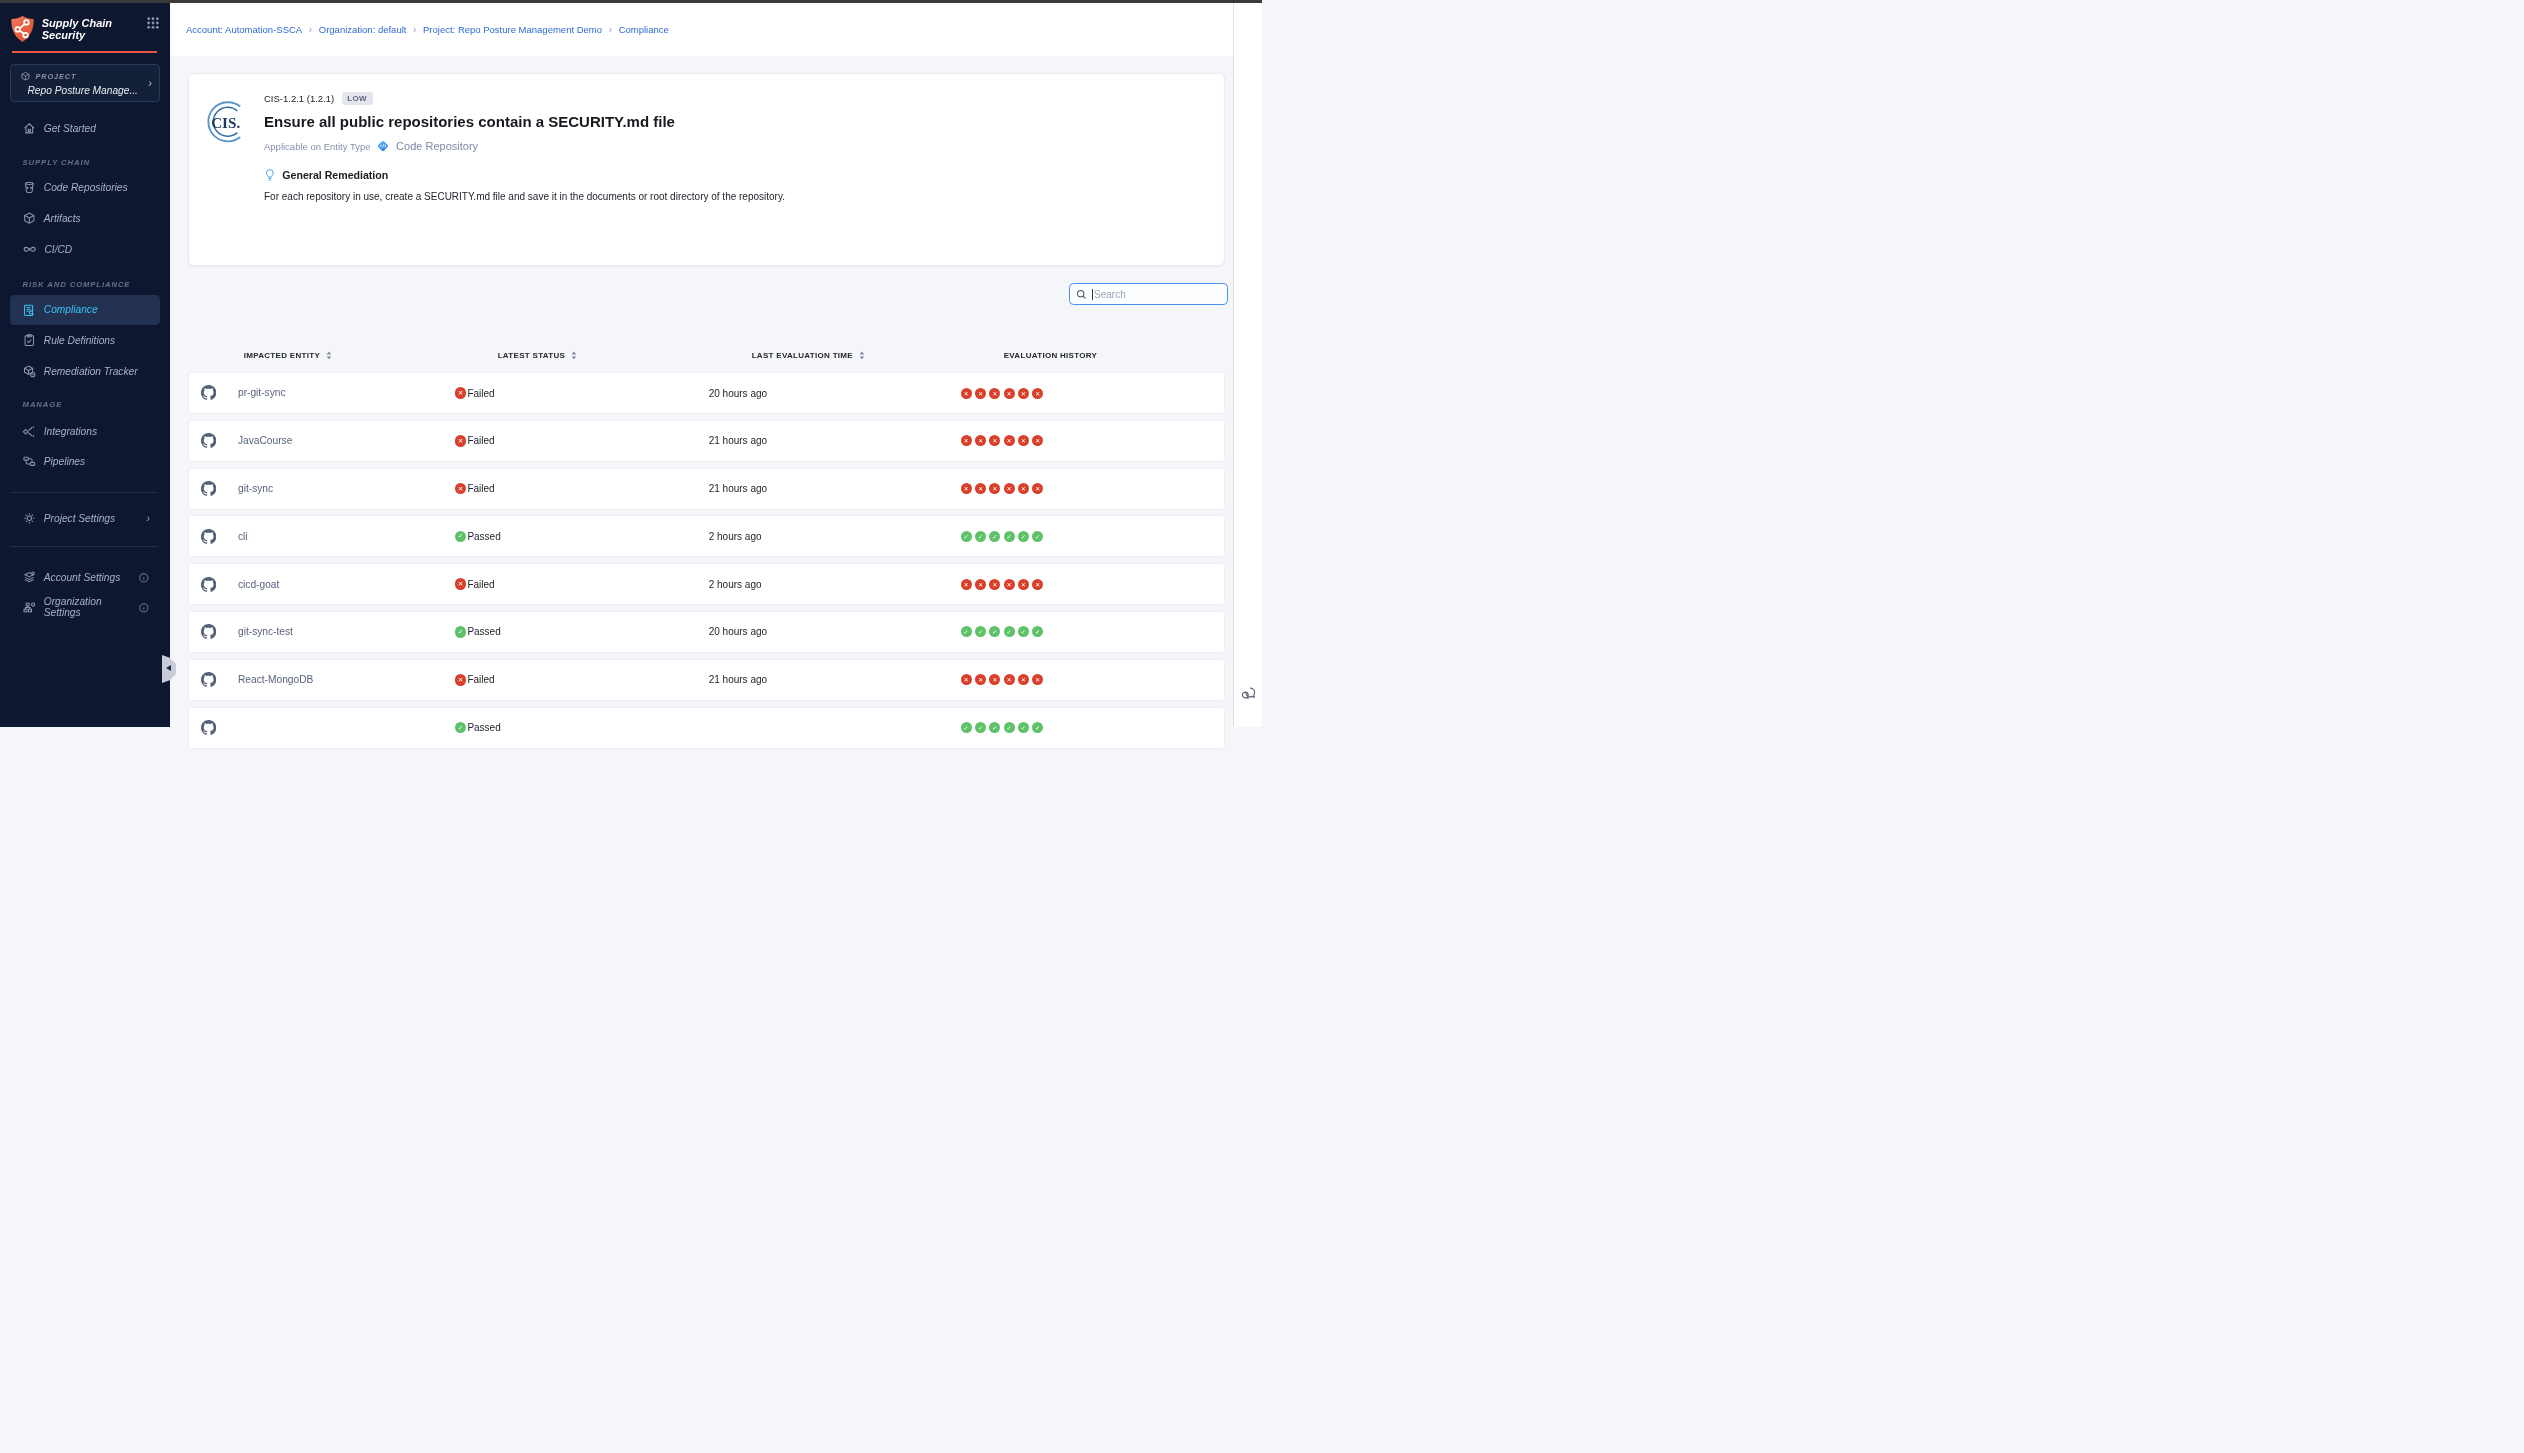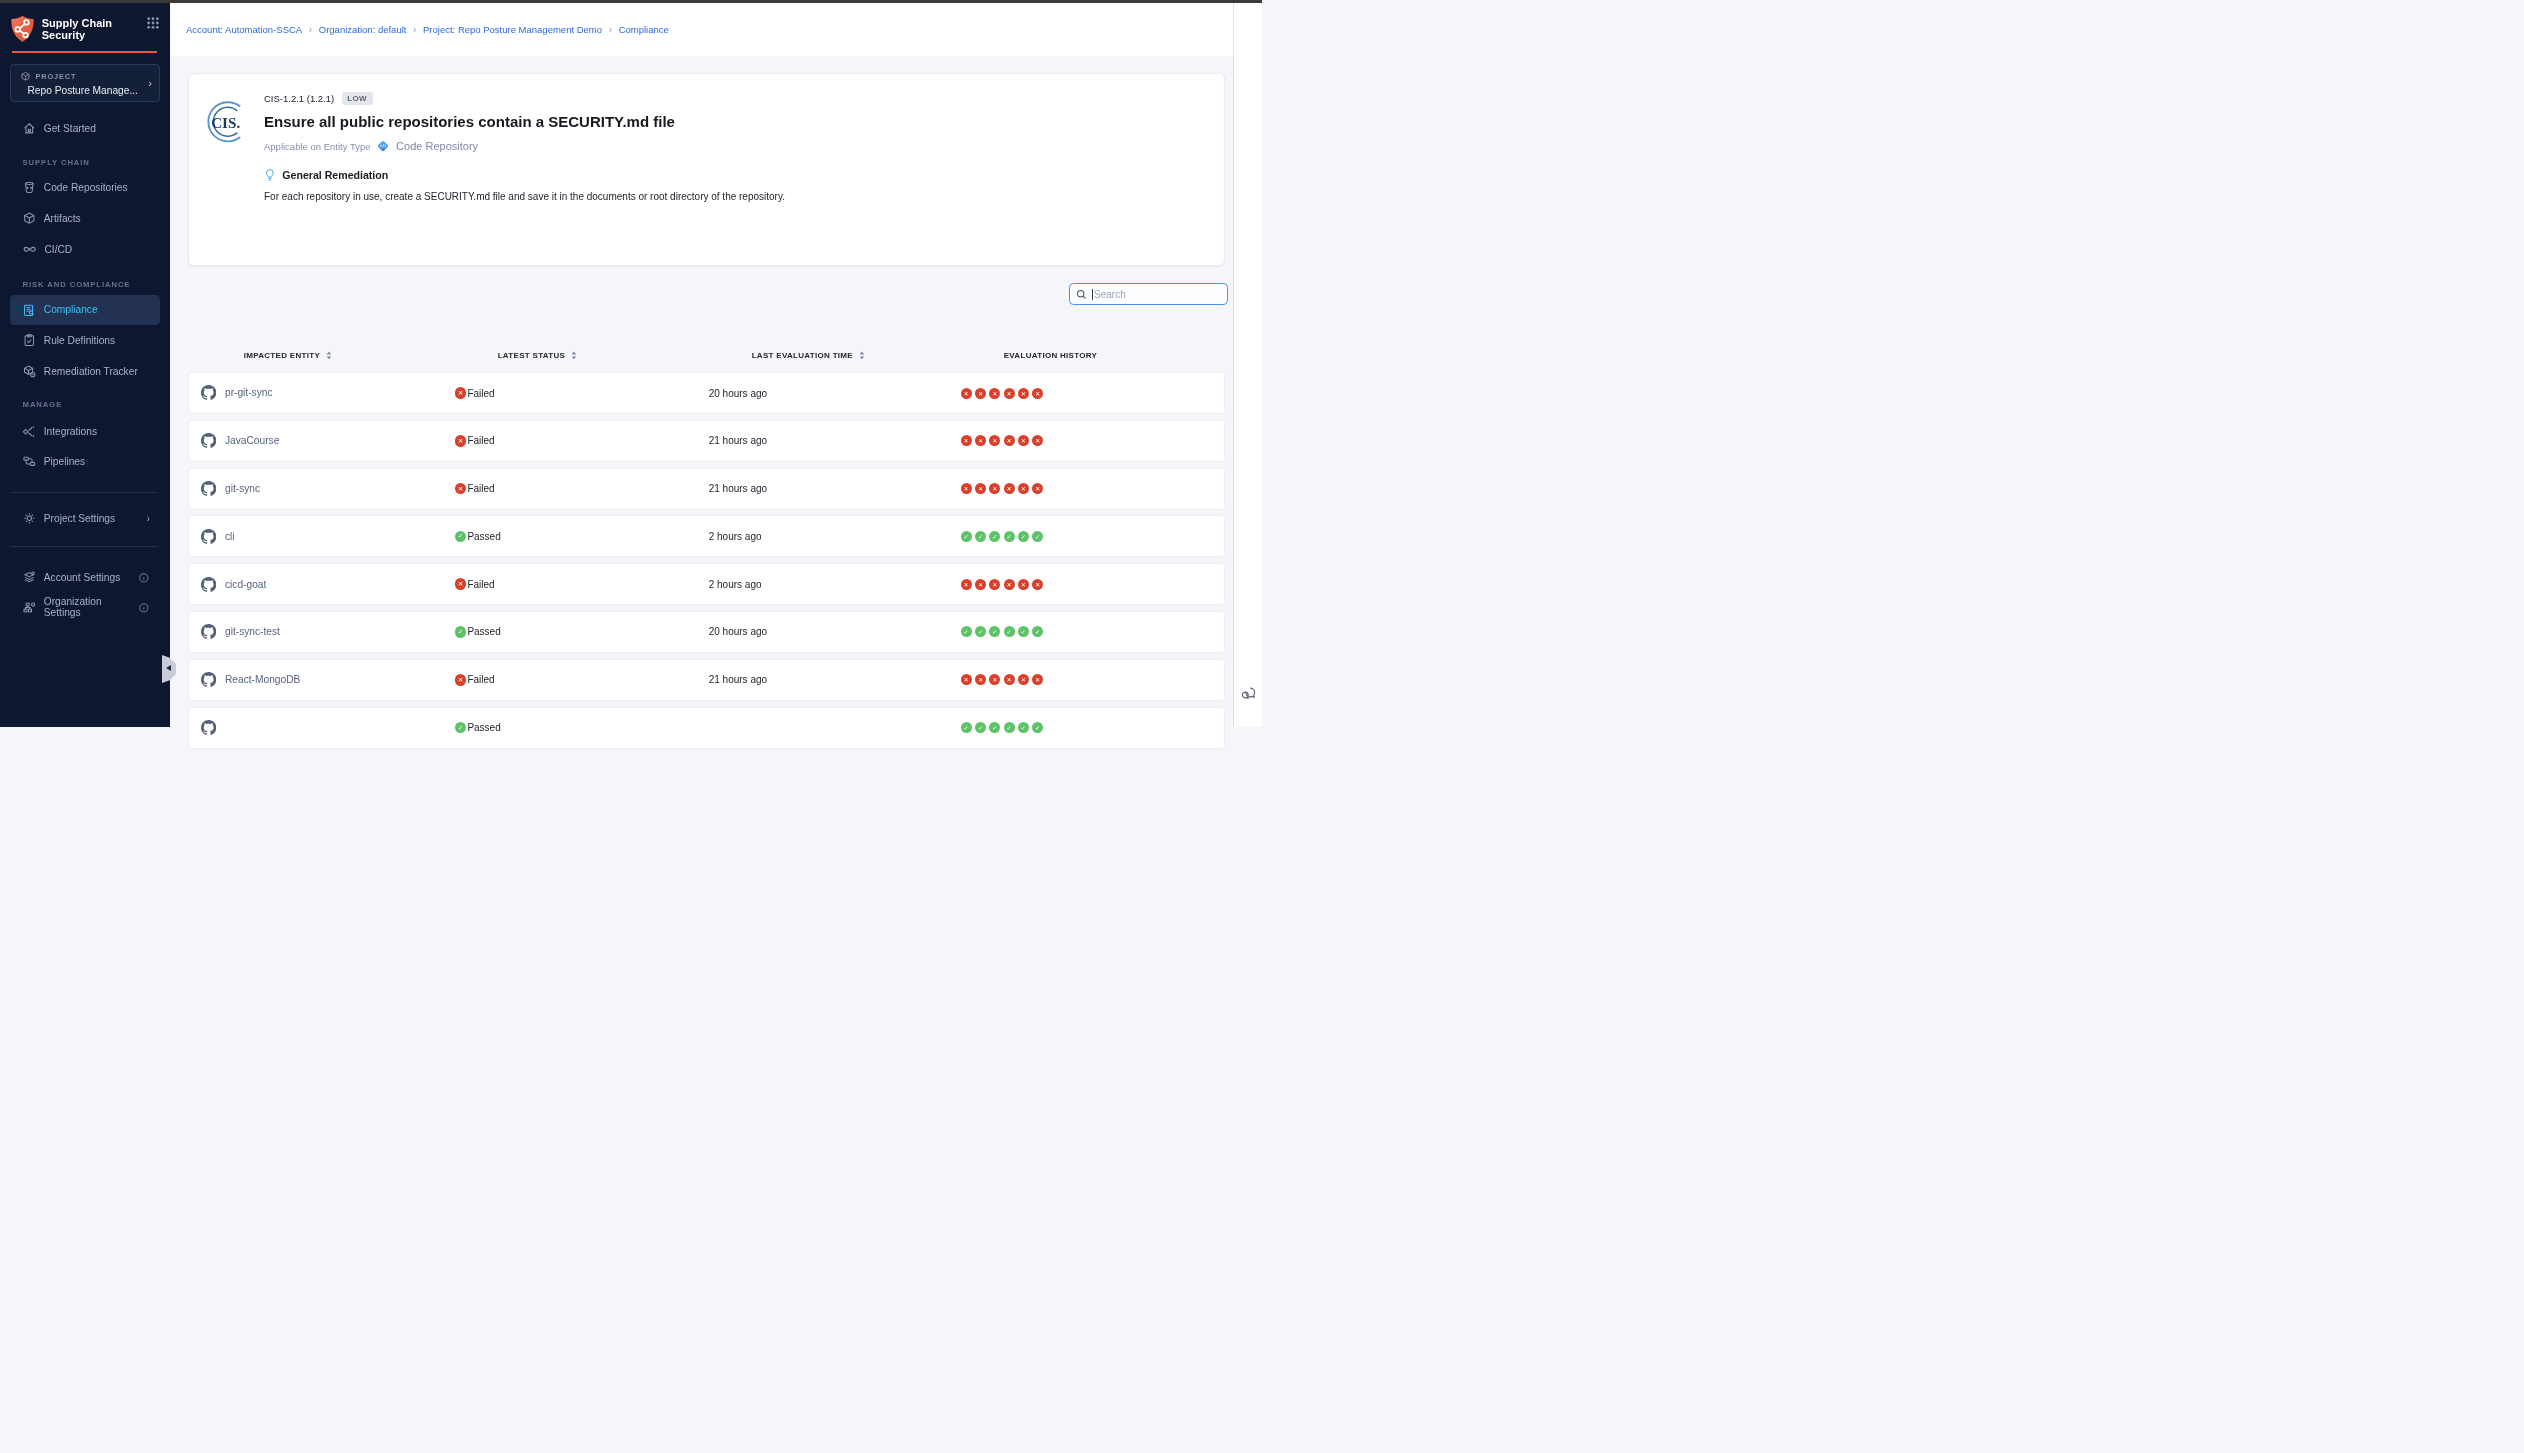--- a/index.html
+++ b/index.html
@@ -2,21 +2,21 @@
 <html style="font-size:11.7px"><head>
 <meta charset="utf-8">
 <style>
   * { margin:0; padding:0; box-sizing:border-box; }
   html,body { width:1262px; height:727px; overflow:hidden; background:#f5f6fa;
     font-family:"Liberation Sans","DejaVu Sans",sans-serif; }
 
   .top-strip { position:absolute; left:0; top:0; width:1262px; height:2.9px; background:#3b3b3b; z-index:9; }
 
   
-  .sidebar { position:absolute; left:0; top:2.9px; width:170px; height:724px; background:#0d1830; z-index:4; }
+  .sidebar { position:absolute; left:0; top:2.9px; width:170px; height:724px; background:#0d1830; z-index:4;font-style:italic; }
   .brand { position:absolute; left:10.2px; top:8.8px; width:150px; height:35px; display:flex; align-items:center; }
   .brand-text { margin-left:6.6px; color:#fff; font-size:11px; font-weight:bold; line-height:12.4px; }
   .grid-icon { position:absolute; right:8.8px; top:11.7px; cursor:pointer; }
   .brand-underline { position:absolute; left:11.7px; top:48px; width:145px; height:2.2px; background:#e8573e; }
 
   .project-card { position:absolute; left:9.5px; top:61px; width:150px; height:38px; background:#141f38;
     border:0.7px solid #2a3a5c; border-radius:4px; cursor:pointer; }
   .project-label { position:absolute; left:25px; top:7.3px; font-size:7.3px; letter-spacing:0.9px; color:#8a93a9; font-weight:bold; }
   .project-cube { position:absolute; left:9.5px; top:5.8px; }
   .project-name { position:absolute; left:5px; top:20px; font-size:10.2px; color:#e9ecf3; width:124px;
@@ -81,21 +81,21 @@
 
   
   .tbl-grid { display:grid; grid-template-columns:254px 254px 252px auto; align-items:center; }
   .tbl-header { position:absolute; left:18px; top:291px; width:1037px; height:16px; padding-left:11.7px; }
   .th { display:flex; align-items:center; gap:5.8px; font-size:8px; font-weight:bold; letter-spacing:0.3px;
     color:#26282f; cursor:pointer;padding-left:44px; }
   .th.nosort { cursor:default; }
   .rows-wrap { position:absolute; left:18px; top:316px; width:1037px; }
   .data-row { height:42px; margin-bottom:5.8px; background:#fff; border:0.7px solid #edeef4; border-radius:3.7px;
     padding-left:11.7px; }
-  .entity-cell { display:flex; align-items:center; gap:9px; }
+  .entity-cell { display:flex; align-items:center; gap:22px; }
   .entity-name { font-size:10.2px; color:#57627f; cursor:pointer; }
   .status-cell { display:flex; align-items:center; gap:1px; font-size:10px; color:#23252d; }
   .time-cell { font-size:10px; color:#23252d; }
   .hist-cell { display:flex; align-items:center; gap:3.3px; }
   .dot { border-radius:50%; display:flex; align-items:center; justify-content:center; color:#fff; font-weight:bold; }
   .dot.s16 { width:11.7px; height:11.7px; font-size:6.6px; }
   .dot.s15 { width:11px; height:11px; font-size:6.2px; }
   .dot.fail { background:#d8402b; }
   .dot.pass { background:#5ec269; }
 </style>

